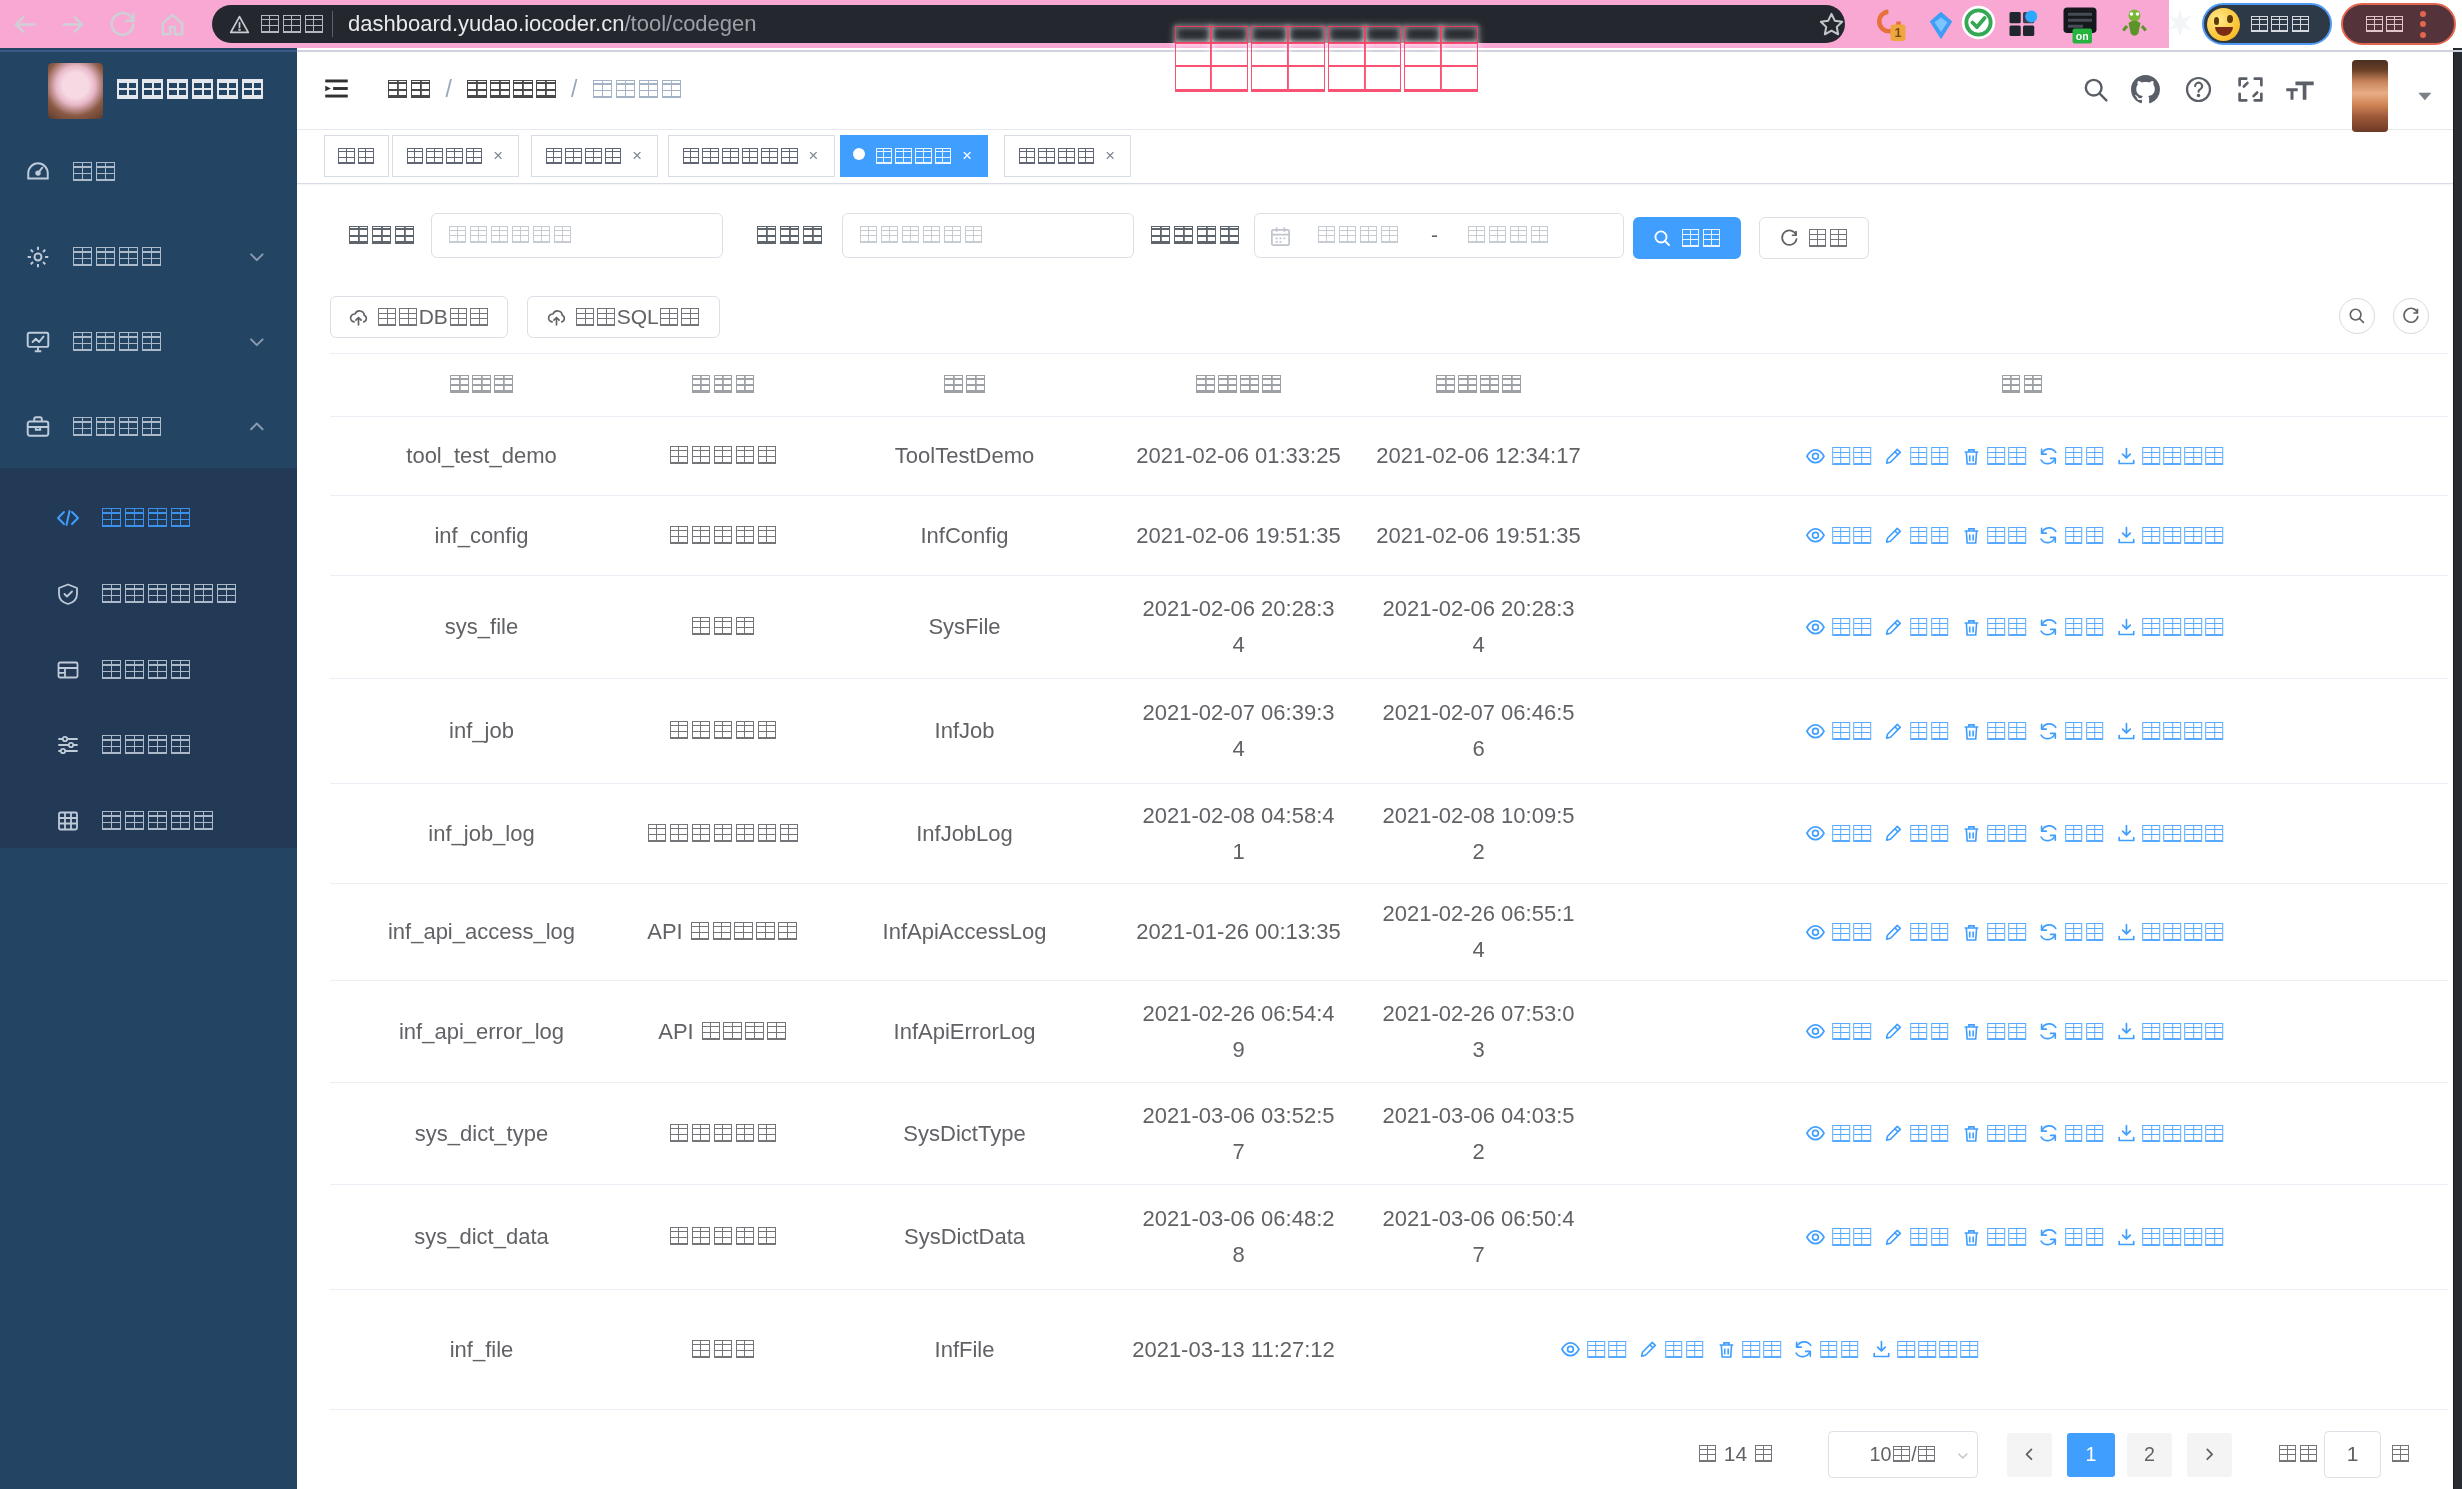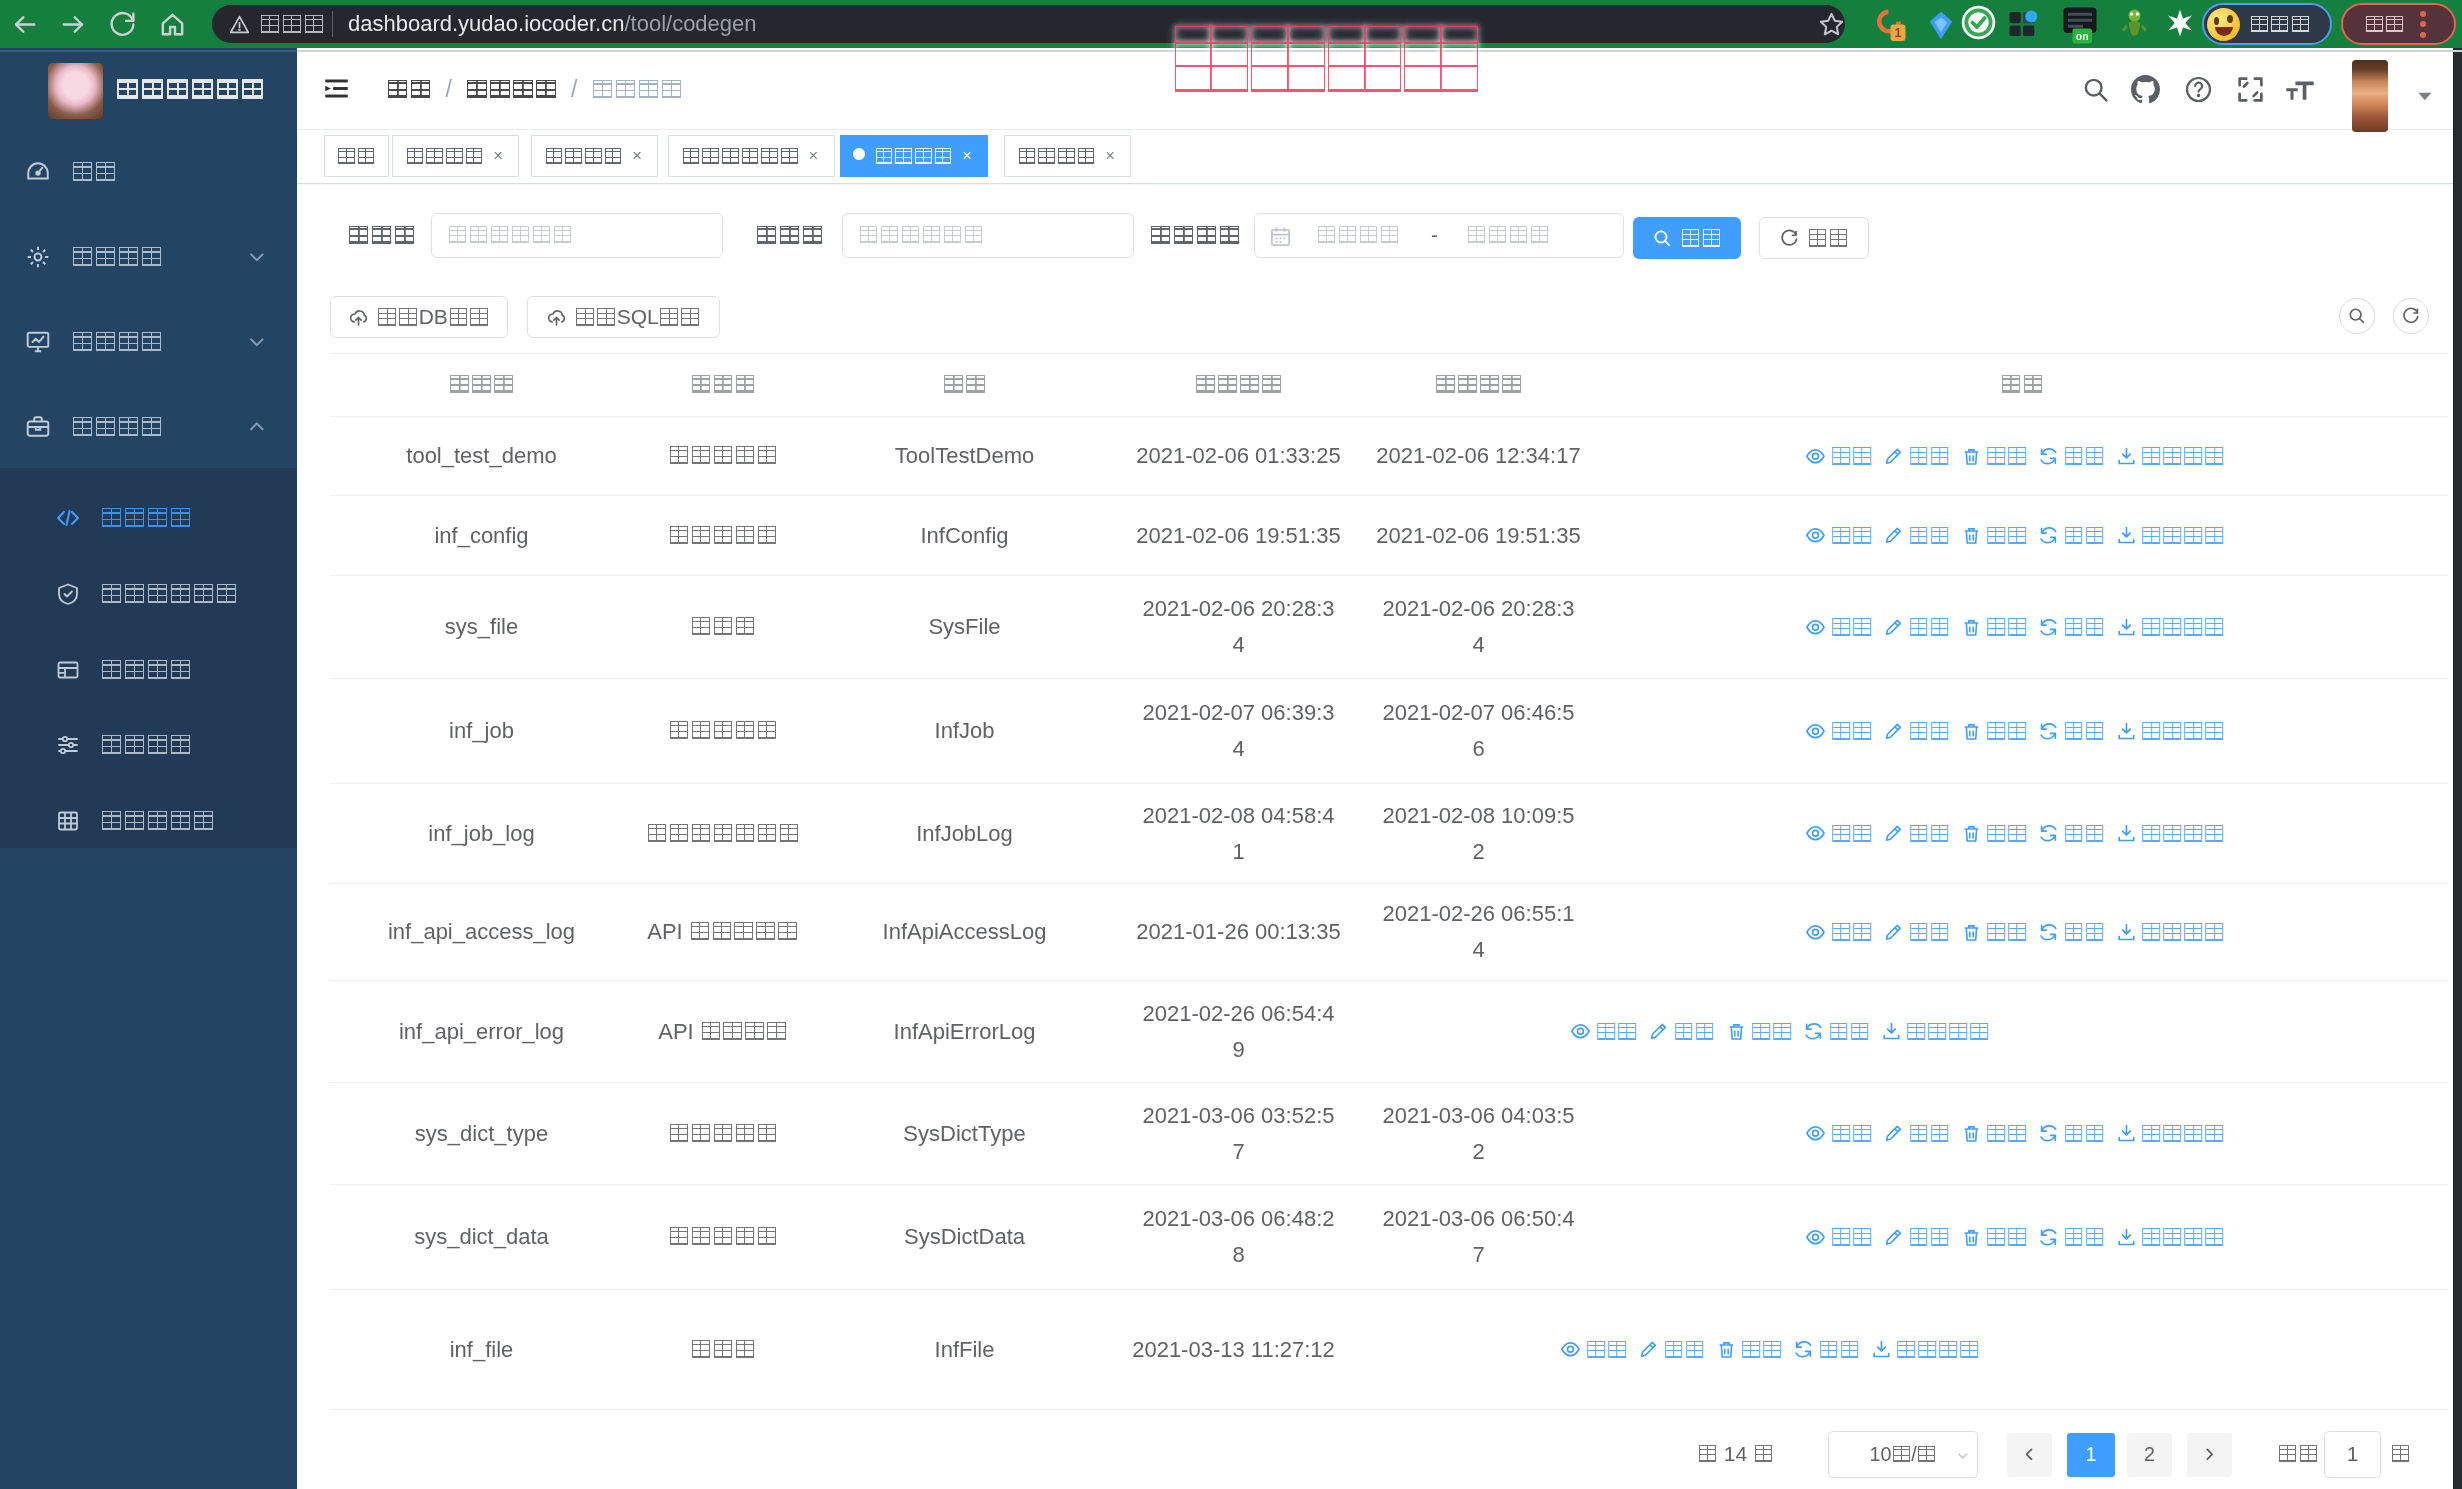--- a/index.html
+++ b/index.html
@@ -4,21 +4,21 @@
 <style>
 *{margin:0;padding:0;box-sizing:border-box}
 html,body{width:2462px;height:1490px;overflow:hidden;font-family:"Liberation Sans",sans-serif;background:#fff}
 
 .c{display:inline-block;width:.90em;height:.90em;margin:0 .05em;vertical-align:-.10em;position:relative}
 .c::before{content:"";position:absolute;inset:5% 3%;border:.055em solid;opacity:.88;
 background:
  linear-gradient(currentColor,currentColor) 50% 50%/ .055em 100% no-repeat,
  repeating-linear-gradient(0deg,currentColor 0 .055em,transparent .055em .27em)}
 
-#chrome{position:absolute;left:0;top:0;width:2462px;height:48px;background:#15803d;border-bottom:1.5px solid #1a1d21;box-sizing:content-box}
+#chrome{position:absolute;left:0;top:0;width:2169px;height:48px;background:#f9a8d4;border-bottom:1.5px solid #1a1d21;box-sizing:content-box}
 #chrome .navic{position:absolute;top:9.8px;width:29px;height:29px;color:#cdd1d6}
 #omni{position:absolute;left:212px;top:5.3px;width:1633px;height:38px;border-radius:19px;background:#24282e;color:#c3c7cc;font-size:22px;line-height:38px}
 #omni .warn{position:absolute;left:16.7px;top:8.3px;width:21px;height:21px}
 #omni .ns{position:absolute;left:47px;top:0;color:#c8ccd2}
 #omni .sep{position:absolute;left:120px;top:6px;height:26px;border-left:1.5px solid #5a6067;}
 #omni .url{position:absolute;left:136px;top:0;color:#e8eaed;white-space:nowrap}
 #omni .url .dim{color:#9aa0a6}
 
 .ext{position:absolute;top:7.6px;height:33px}
 
@@ -701,20 +701,21 @@
               <span class="c"></span>
             </span>
           </div>
         </div>
       </div>
 <div class="trow" style="height:102px">
         <div class="td c1">inf_api_error_log</div>
         <div class="td c2">API <span class="c"></span><span class="c"></span><span class="c"></span><span class="c"></span></div>
         <div class="td c3">InfApiErrorLog</div>
         <div class="td c4">2021-02-26 06:54:4<br>9</div>
+        <div class="td c5">2021-02-26 07:53:0<br>3</div>
         <div class="td c6">
           <div class="ops">
             <span class="op">
               <svg viewBox="0 0 24 24" fill="none" stroke="#409eff" stroke-width="1.9">
                 <path d="M2 12 C5 6.5 9 4.5 12 4.5 C15 4.5 19 6.5 22 12 C19 17.5 15 19.5 12 19.5 C9 19.5 5 17.5 2 12 Z"></path>
                 <circle cx="12" cy="12" r="3.4"></circle>
               </svg>
               <span class="c"></span>
               <span class="c"></span>
             </span>

